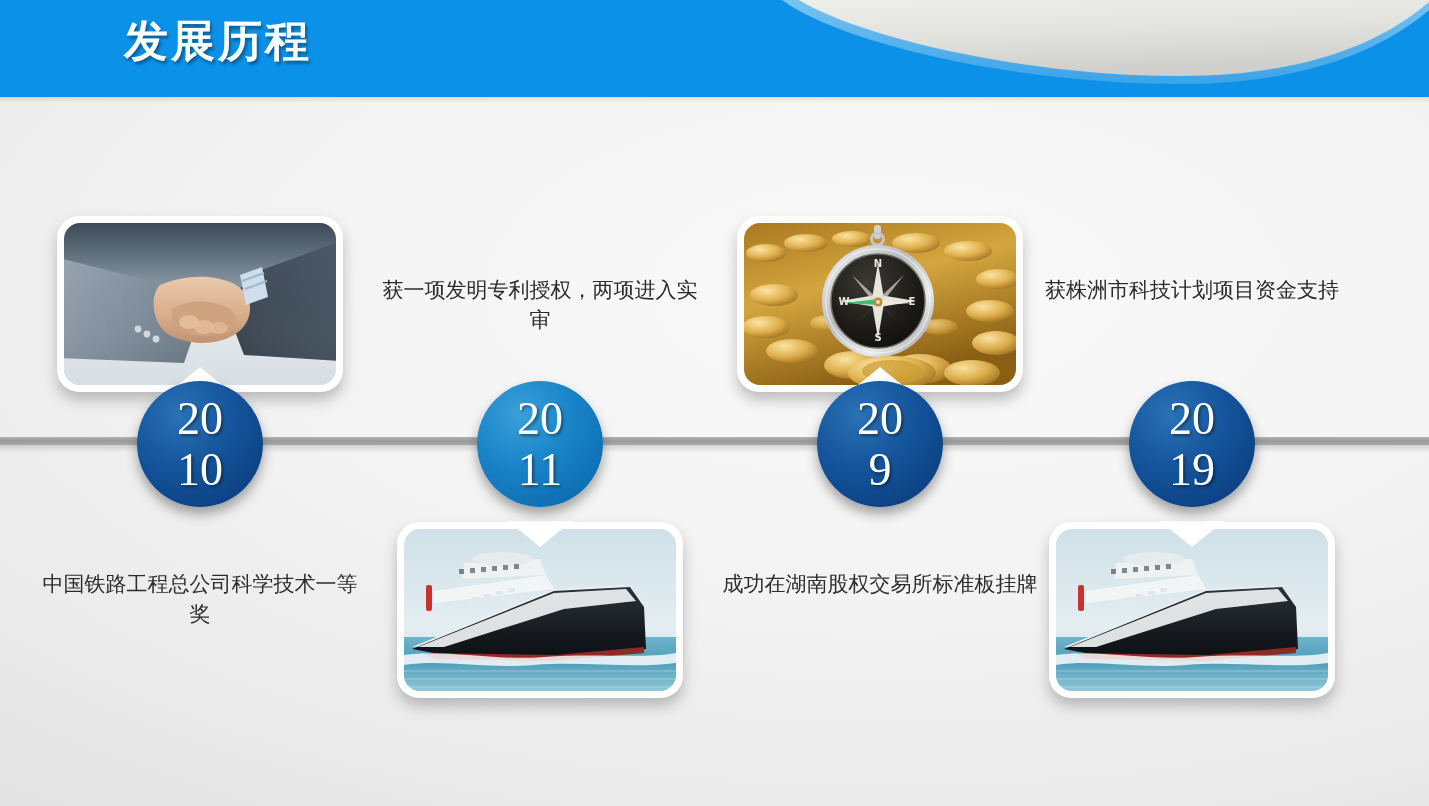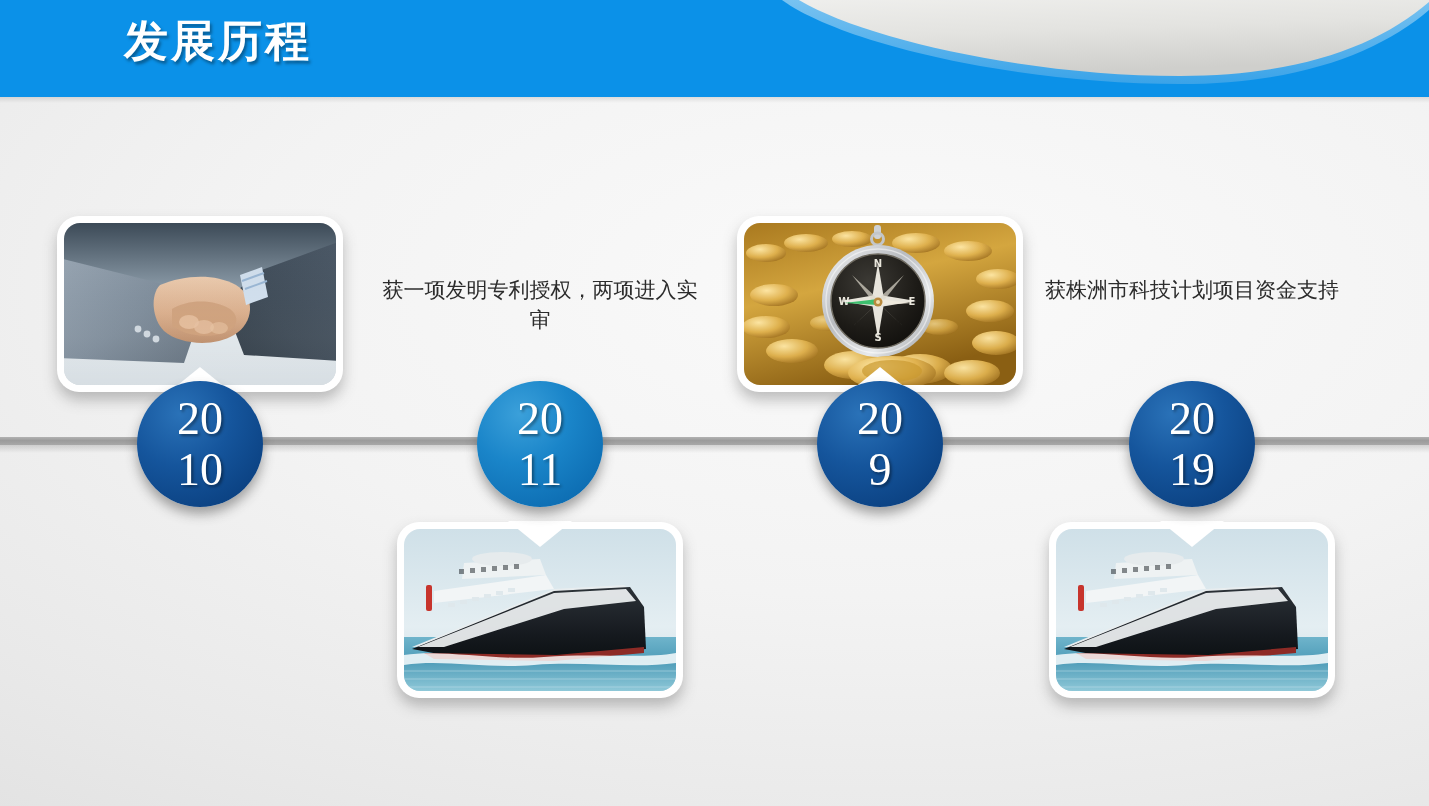--- a/index.html
+++ b/index.html
@@ -263,20 +263,21 @@
         </svg>
       </div>
       <div class="notch down"></div>
     </div>
 
     <div class="year-badge badge-dark">
       <span class="yr-top">20</span>
       <span class="yr-bot">10</span>
     </div>
 
+    <div class="caption bottom">中国铁路工程总公司科学技术一等奖</div>
   </div>
 
   <div class="milestone" style="left:370px;">
 
     <div class="caption top">获一项发明专利授权，两项进入实审</div>
 
     <div class="year-badge badge-light">
       <span class="yr-top">20</span>
       <span class="yr-bot">11</span>
     </div>
@@ -421,20 +422,21 @@
         </svg>
       </div>
       <div class="notch down"></div>
     </div>
 
     <div class="year-badge badge-dark">
       <span class="yr-top">20</span>
       <span class="yr-bot">9</span>
     </div>
 
+    <div class="caption bottom">成功在湖南股权交易所标准板挂牌</div>
   </div>
 
   <div class="milestone" style="left:1022px;">
 
     <div class="caption top">获株洲市科技计划项目资金支持</div>
 
     <div class="year-badge badge-dark">
       <span class="yr-top">20</span>
       <span class="yr-bot">19</span>
     </div>

